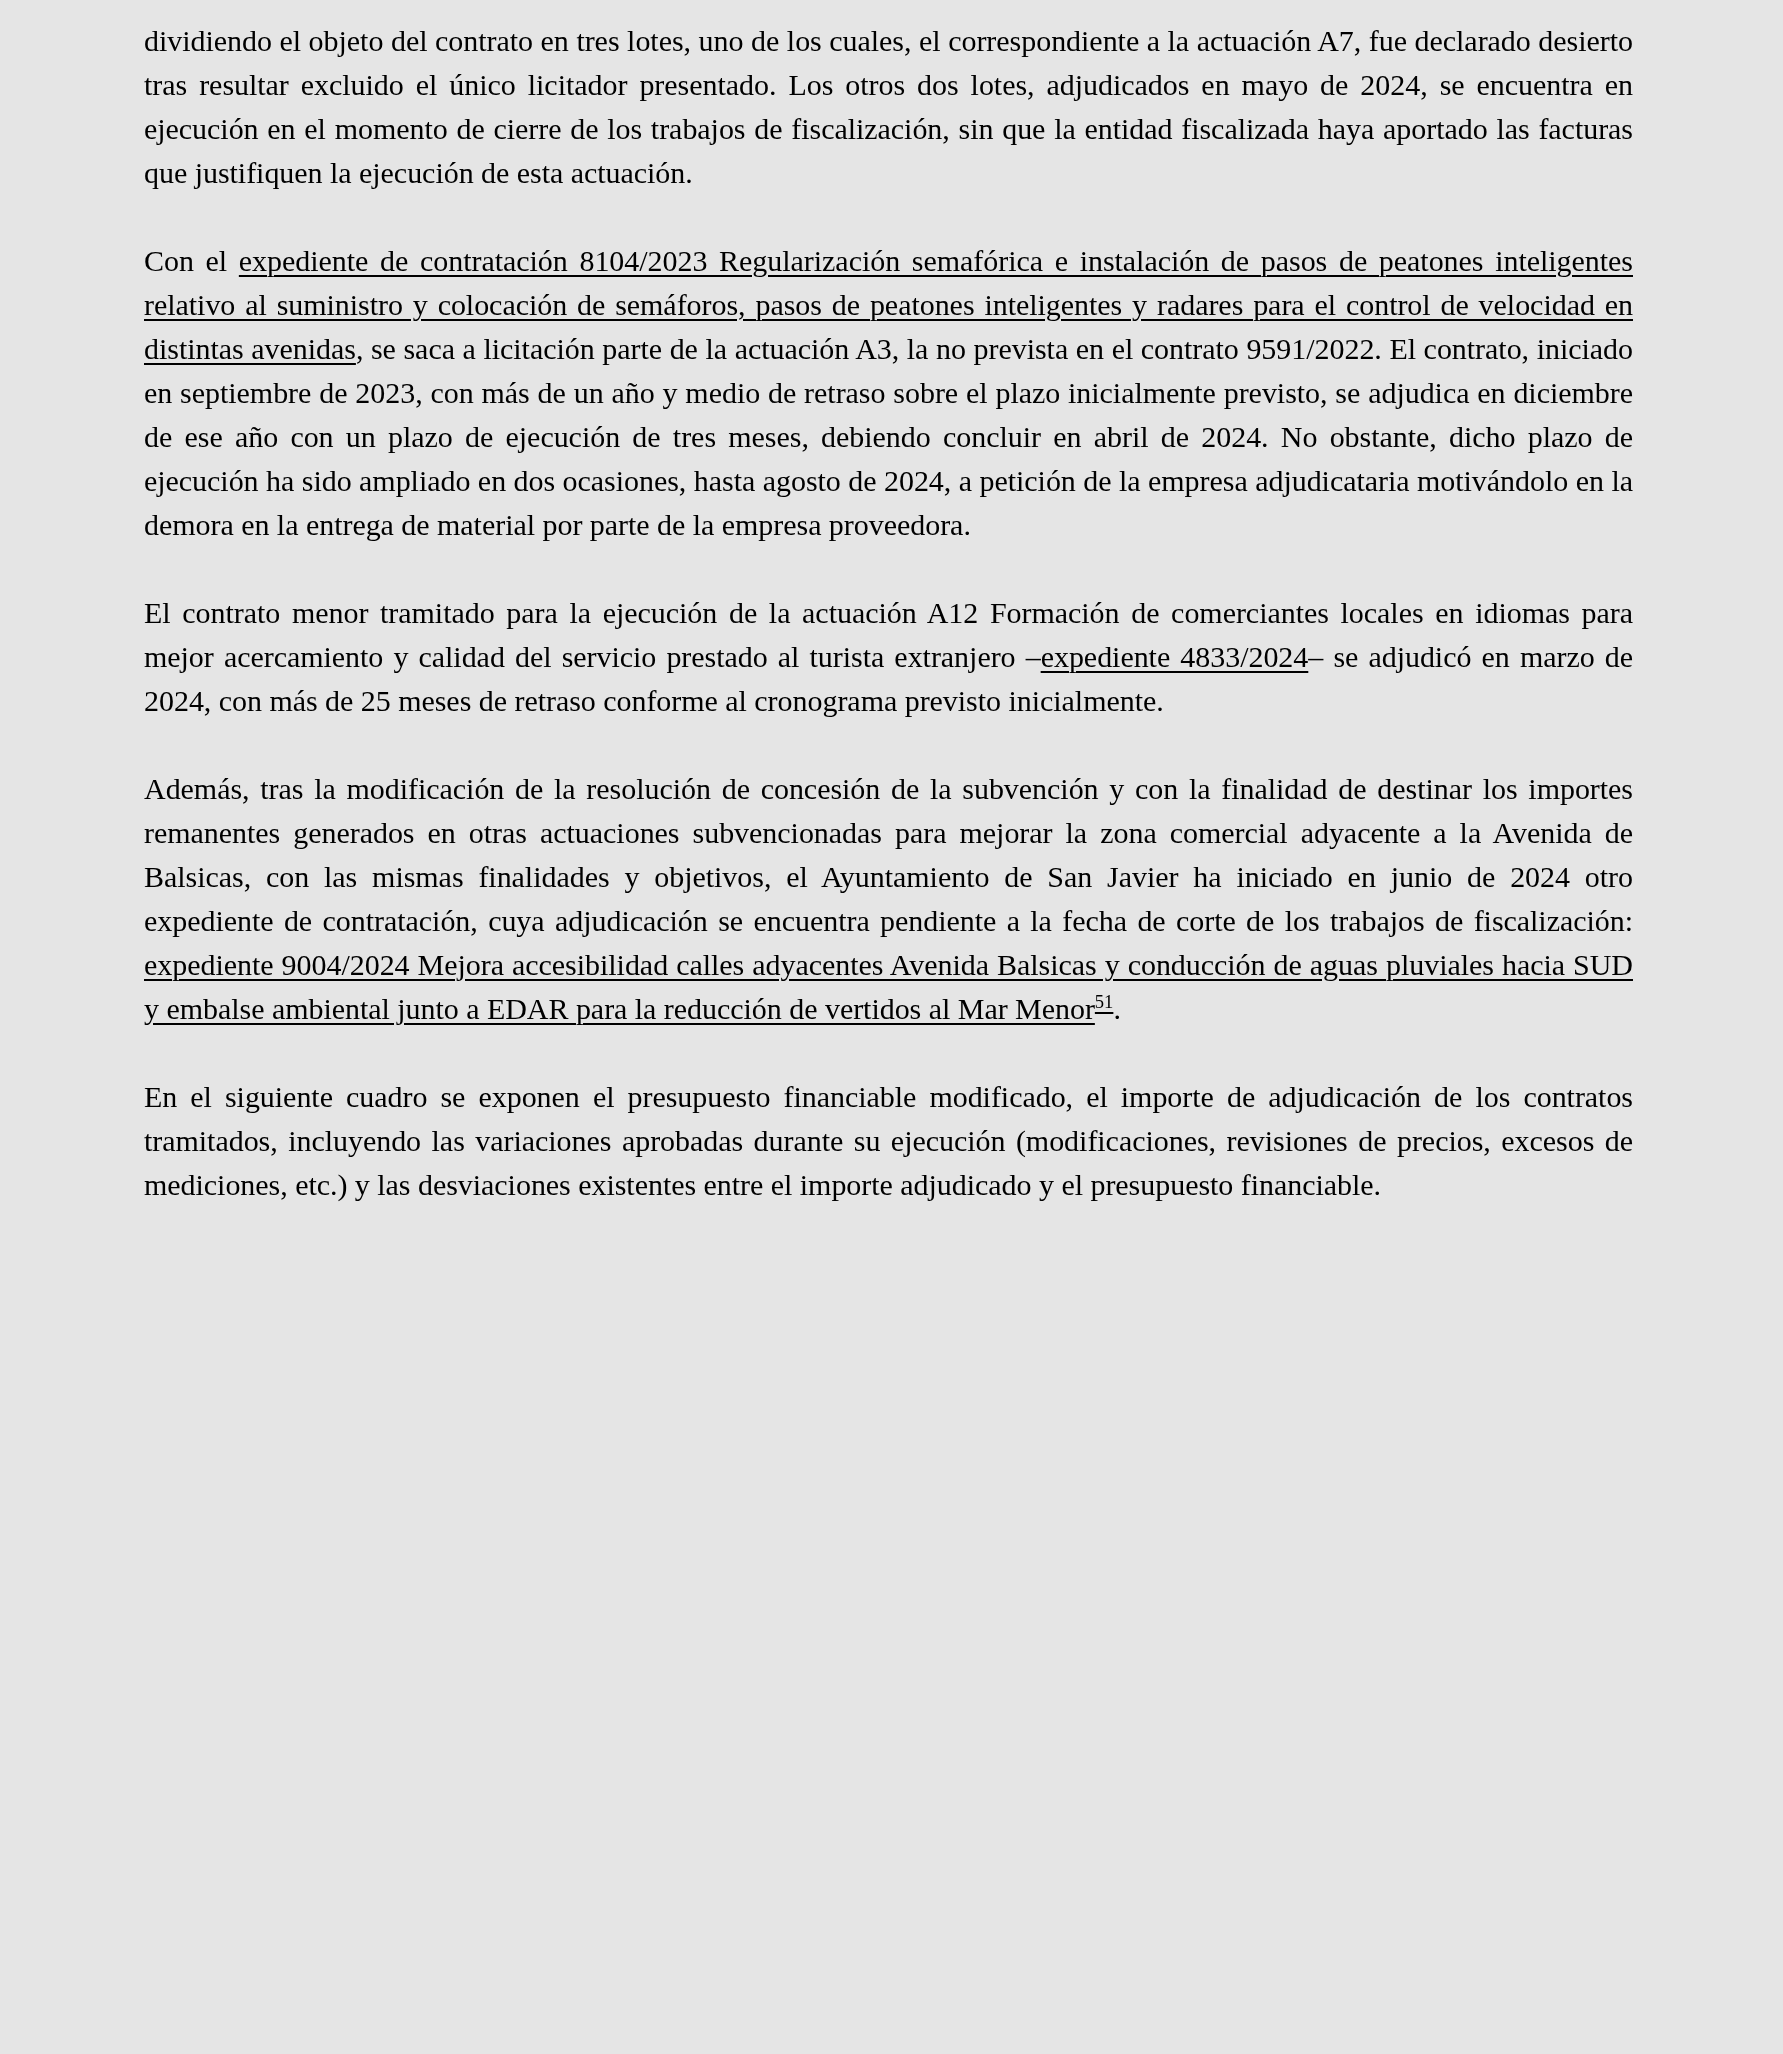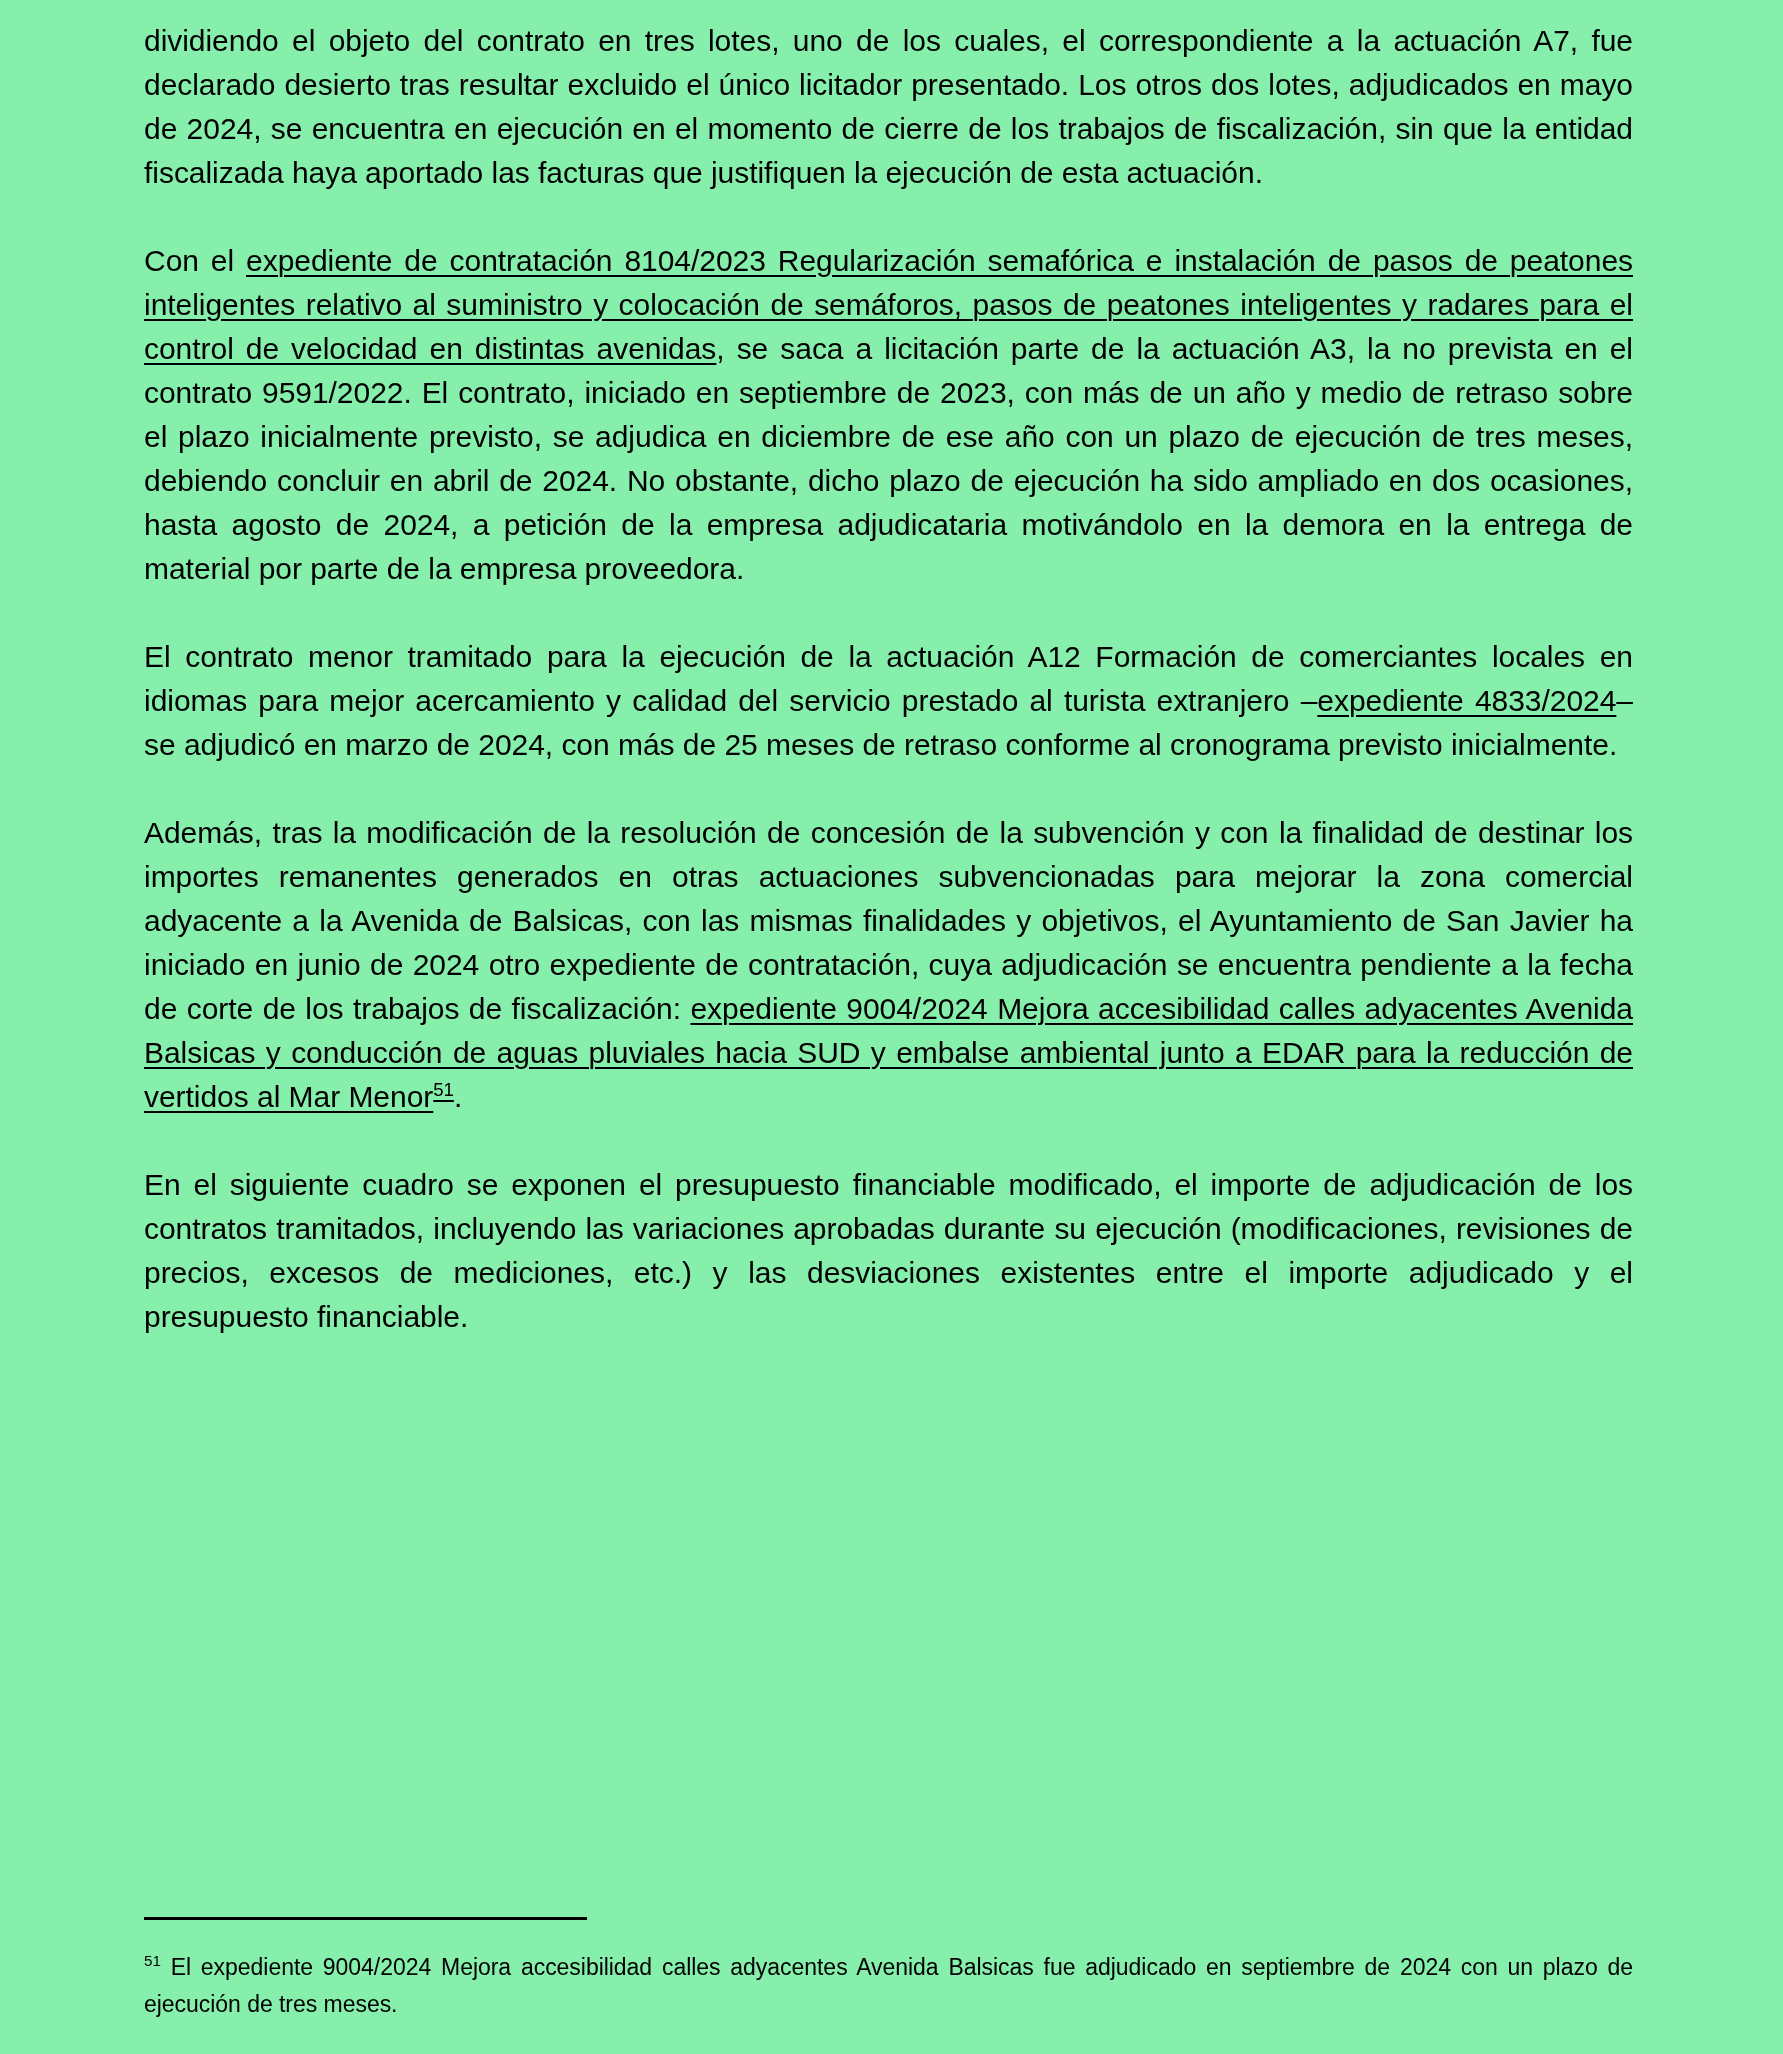--- a/index.html
+++ b/index.html
@@ -15,22 +15,23 @@
     color: #000000;
     -webkit-font-smoothing: antialiased;
   }
 
   .page {
     position: absolute;
     top: 0;
     left: 0;
     width: 1784px;
     height: 2055px;
-    background: #86efac;
+    background: #e5e5e5;
     box-sizing: border-box;
+    font-family: Liberation Serif, serif;
   }
 
   .body-area {
     position: absolute;
     left: 144px;
     top: 18.5px;
     width: 1489px;
   }
 
   p.para {
@@ -96,21 +97,15 @@
 <div class="page">
 
   <div class="body-area">
     <p class="para"><span>dividiendo el objeto del contrato en tres lotes, uno de los cuales, el correspondiente a la actuación A7, fue declarado desierto tras resultar excluido el único licitador presentado. Los otros dos lotes, adjudicados en mayo de 2024, se encuentra en ejecución en el momento de cierre de los trabajos de fiscalización, sin que la entidad fiscalizada haya aportado las facturas que justifiquen la ejecución de esta actuación.</span></p>
     <p class="para"><span>Con el </span><span class="u">expediente de contratación 8104/2023 Regularización semafórica e instalación de pasos de peatones inteligentes relativo al suministro y colocación de semáforos, pasos de peatones inteligentes y radares para el control de velocidad en distintas avenidas</span><span>, se saca a licitación parte de la actuación A3, la no prevista en el contrato 9591/2022. El contrato, iniciado en septiembre de 2023, con más de un año y medio de retraso sobre el plazo inicialmente previsto, se adjudica en diciembre de ese año con un plazo de ejecución de tres meses, debiendo concluir en abril de 2024. No obstante, dicho plazo de ejecución ha sido ampliado en dos ocasiones, hasta agosto de 2024, a petición de la empresa adjudicataria motivándolo en la demora en la entrega de material por parte de la empresa proveedora.</span></p>
     <p class="para"><span>El contrato menor tramitado para la ejecución de la actuación A12 Formación de comerciantes locales en idiomas para mejor acercamiento y calidad del servicio prestado al turista extranjero –</span><span class="u">expediente 4833/2024</span><span>– se adjudicó en marzo de 2024, con más de 25 meses de retraso conforme al cronograma previsto inicialmente.</span></p>
     <p class="para"><span>Además, tras la modificación de la resolución de concesión de la subvención y con la finalidad de destinar los importes remanentes generados en otras actuaciones subvencionadas para mejorar la zona comercial adyacente a la Avenida de Balsicas, con las mismas finalidades y objetivos, el Ayuntamiento de San Javier ha iniciado en junio de 2024 otro expediente de contratación, cuya adjudicación se encuentra pendiente a la fecha de corte de los trabajos de fiscalización: </span><span class="u">expediente 9004/2024 Mejora accesibilidad calles adyacentes Avenida Balsicas y conducción de aguas pluviales hacia SUD y embalse ambiental junto a EDAR para la reducción de vertidos al Mar Menor</span><sup class="u fn-ref">51</sup><span>.</span></p>
     <p class="para last"><span>En el siguiente cuadro se exponen el presupuesto financiable modificado, el importe de adjudicación de los contratos tramitados, incluyendo las variaciones aprobadas durante su ejecución (modificaciones, revisiones de precios, excesos de mediciones, etc.) y las desviaciones existentes entre el importe adjudicado y el presupuesto financiable.</span></p>
   </div>
 
-  <div class="footnote-area">
-    <div class="footnote-rule"></div>
-    <p class="footnote">
-      <sup>51</sup><span> El expediente 9004/2024 Mejora accesibilidad calles adyacentes Avenida Balsicas fue adjudicado en septiembre de 2024 con un plazo de ejecución de tres meses.</span>
-    </p>
-  </div>
 
 </div>
 
 
 </body></html>

